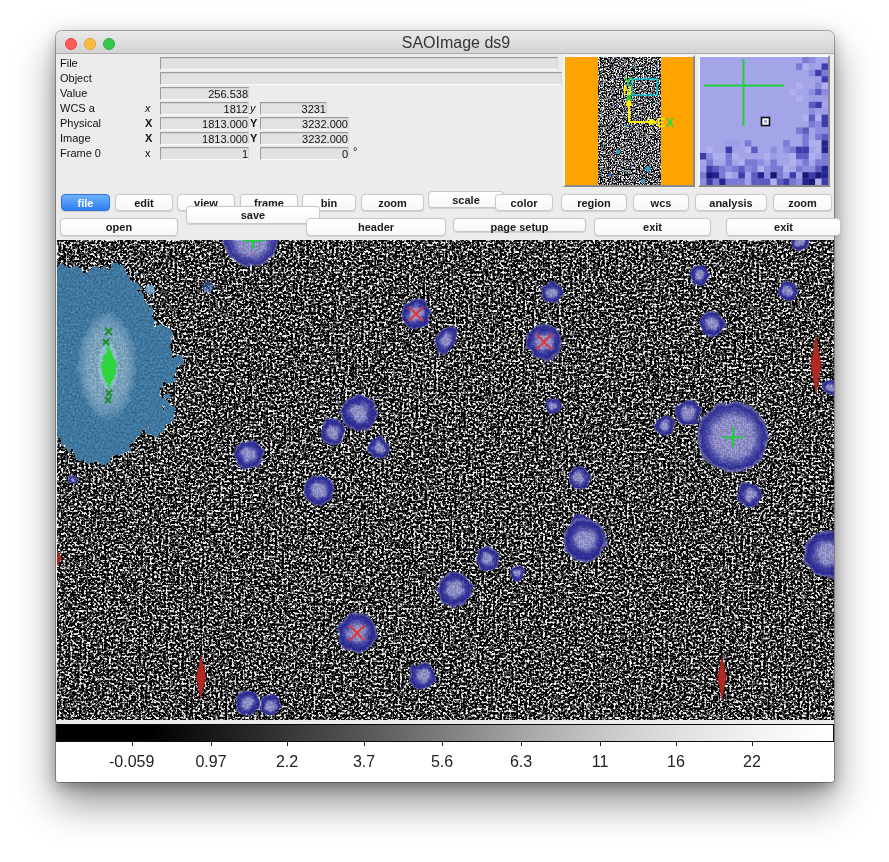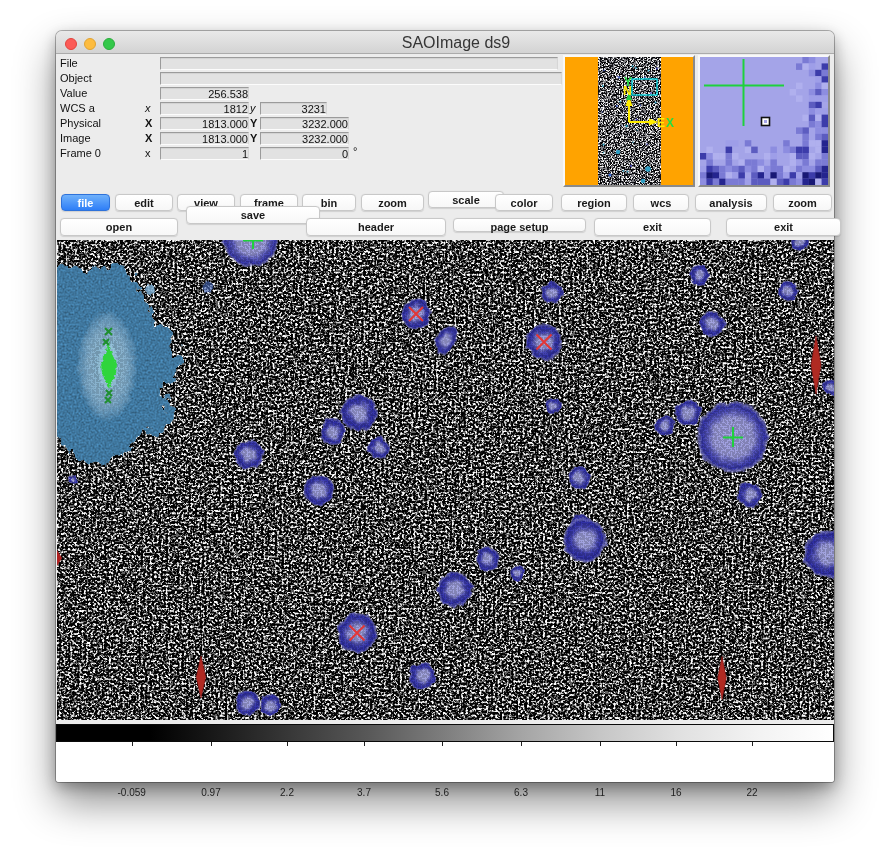--- a/index.html
+++ b/index.html
@@ -5,21 +5,21 @@
 html,body{width:889px;height:862px;background:#fff;font-family:"Liberation Sans",sans-serif;overflow:hidden}
 .win{position:absolute;left:56px;top:31px;width:778px;height:751px;background:#ececec;border-radius:6px 6px 3px 3px;box-shadow:0 20px 40px rgba(0,0,0,.45),0 5px 14px rgba(0,0,0,.28),0 0 0 1px rgba(110,110,110,.5)}
 .tbar{position:absolute;left:0;top:0;width:100%;height:23px;border-radius:6px 6px 0 0;background:linear-gradient(#e9e9e9,#d3d3d3);border-bottom:1px solid #ababab}
 .tl{position:absolute;top:7px;width:12px;height:12px;border-radius:50%}
 .title{position:absolute;top:3px;left:330px;width:140px;text-align:center;font-size:16px;color:#363636}
 .lbl{position:absolute;font-size:11px;color:#111;height:13px;line-height:13px}
 .fld{position:absolute;height:13px;background:#e2e2e2;border:1px solid #9b9b9b;border-bottom-color:#fcfcfc;border-right-color:#d6d6d6;box-shadow:inset 0 1px 1px rgba(0,0,0,.07);font-size:11px;line-height:12px;text-align:right;color:#111}
 .btn{position:absolute;height:17px;background:linear-gradient(#ffffff,#f7f7f7);border:1px solid #c8c8c8;border-radius:4px;font-size:11px;font-weight:600;color:#1a1a1a;text-align:center;line-height:16px;box-shadow:0 0.5px 1px rgba(0,0,0,.12)}
 .btn.blue{background:linear-gradient(#6fb1fb,#2e7ef7);border-color:#2e72da;color:#fff}
 .panel-frame{position:absolute;border:2px solid;border-color:#f8f8f8 #8a8a8a #8a8a8a #f8f8f8;background:#fff}
-.num{position:absolute;font-size:10px;color:#222;transform:translateX(-50%);top:756px}
+.num{position:absolute;font-size:16px;color:#222;transform:translateX(-50%);top:722px}
 </style></head>
 <body>
 <div class="win">
   <div class="tbar">
     <div class="tl" style="left:8.5px;background:#fc5b57;border:0.5px solid #e2443e"></div>
     <div class="tl" style="left:27.5px;background:#fdbc40;border:0.5px solid #e0a333"></div>
     <div class="tl" style="left:46.5px;background:#34c84a;border:0.5px solid #2aad3c"></div>
     <div class="title">SAOImage ds9</div>
   </div>
 

